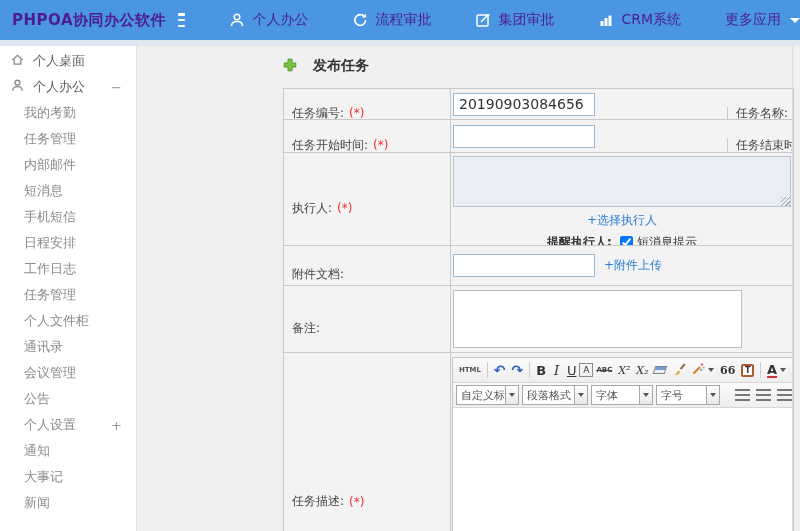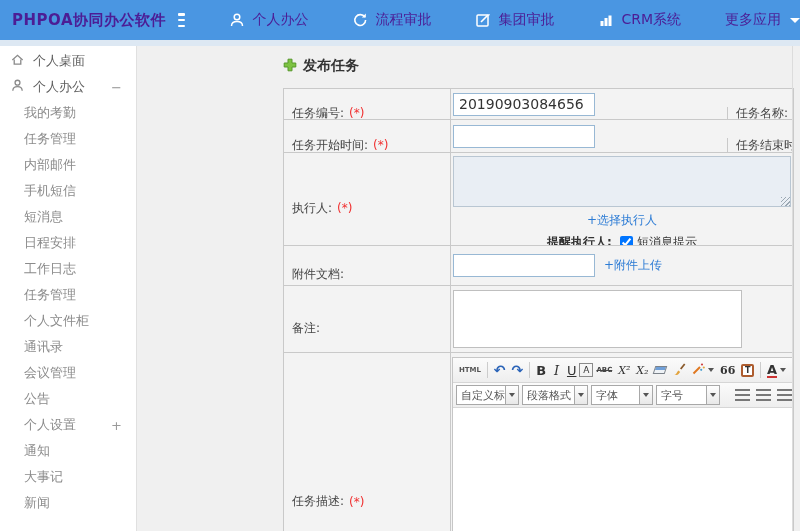--- a/index.html
+++ b/index.html
@@ -23,21 +23,21 @@
   .sidebar { width:137px; background:#fff; border-right:1px solid #e0e0e0; padding-top:2px; overflow:hidden; flex:none; }
   .sidebar ul { list-style:none; }
   .side-item { height:26px; display:flex; align-items:center; font-size:13px; color:#5e5e5e; cursor:pointer; padding-left:10px; }
   .side-item svg { margin-right:8px; flex:none; }
   .side-item.lvl1 { padding-left:24px; color:#8b8b8b; }
   .side-toggle { margin-left:auto; margin-right:14px; color:#9a9a9a; font-size:13px; }
 
   .content { flex:1; position:relative; background:#f0f0f0; overflow:hidden; }
   .edge-line { position:absolute; left:655px; top:0; bottom:0; width:1px; background:#dcdcdc; }
 
-  .page-title { margin:10px 0 0 146px; display:flex; align-items:center; gap:6px;
+  .page-title { margin:10px 0 0 146px; display:flex; align-items:center; gap:16px;
     font-size:14px; font-weight:bold; color:#333; height:20px; }
 
   
   .form { margin:12px 0 0 146px; width:511px; display:grid;
     grid-template-columns:166px 277px 66px;
     grid-template-rows:31px 33px 93px 40px 67px 280px;
     border:1px solid #c9c9c9; border-bottom:none; background:#f3f3f3; }
   .cell { border-bottom:1px solid #c9c9c9; display:flex; align-items:center; overflow:hidden; }
   .c2, .c3, .span23 { border-left:1px solid #c9c9c9; }
   .span23 { grid-column:2 / 4; }
@@ -179,24 +179,24 @@
       <li class="side-item lvl1">
           <span>我的考勤</span>
         </li>
       <li class="side-item lvl1">
           <span>任务管理</span>
         </li>
       <li class="side-item lvl1">
           <span>内部邮件</span>
         </li>
       <li class="side-item lvl1">
+          <span>短消息</span>
+        </li>
+      <li class="side-item lvl1">
           <span>手机短信</span>
-        </li>
-      <li class="side-item lvl1">
-          <span>短消息</span>
         </li>
       <li class="side-item lvl1">
           <span>日程安排</span>
         </li>
       <li class="side-item lvl1">
           <span>工作日志</span>
         </li>
       <li class="side-item lvl1">
           <span>任务管理</span>
         </li>

